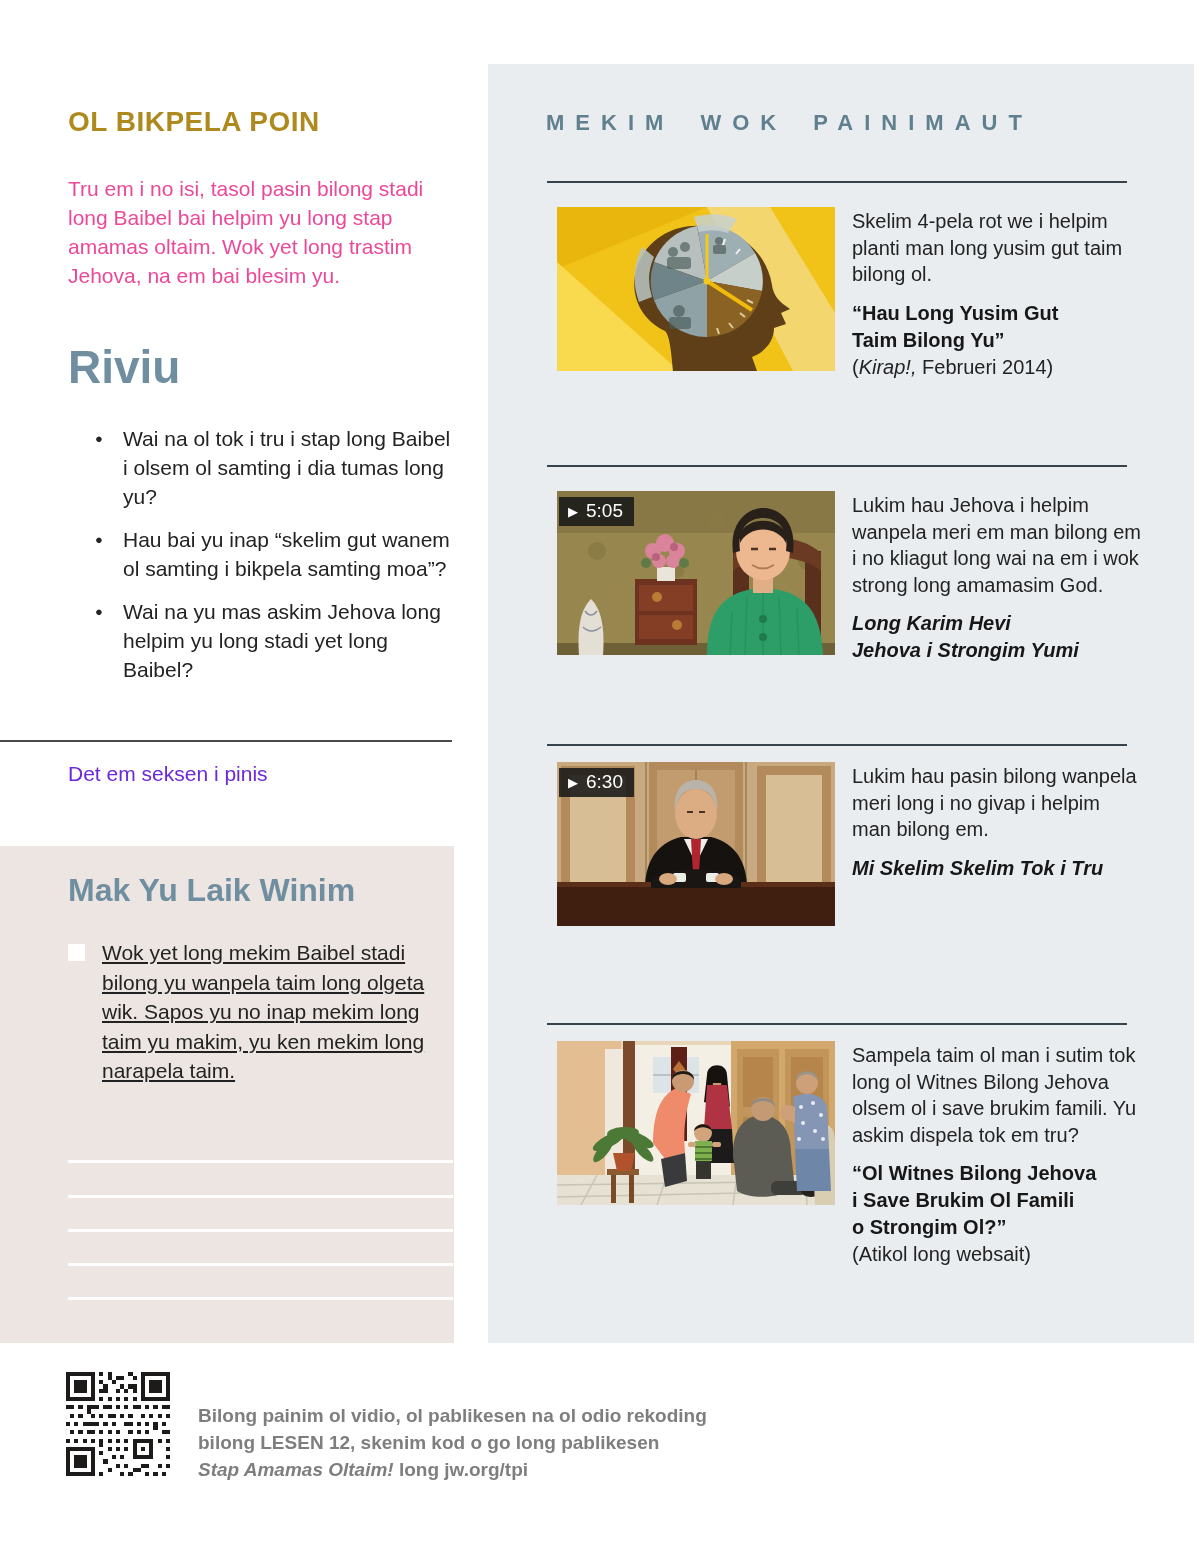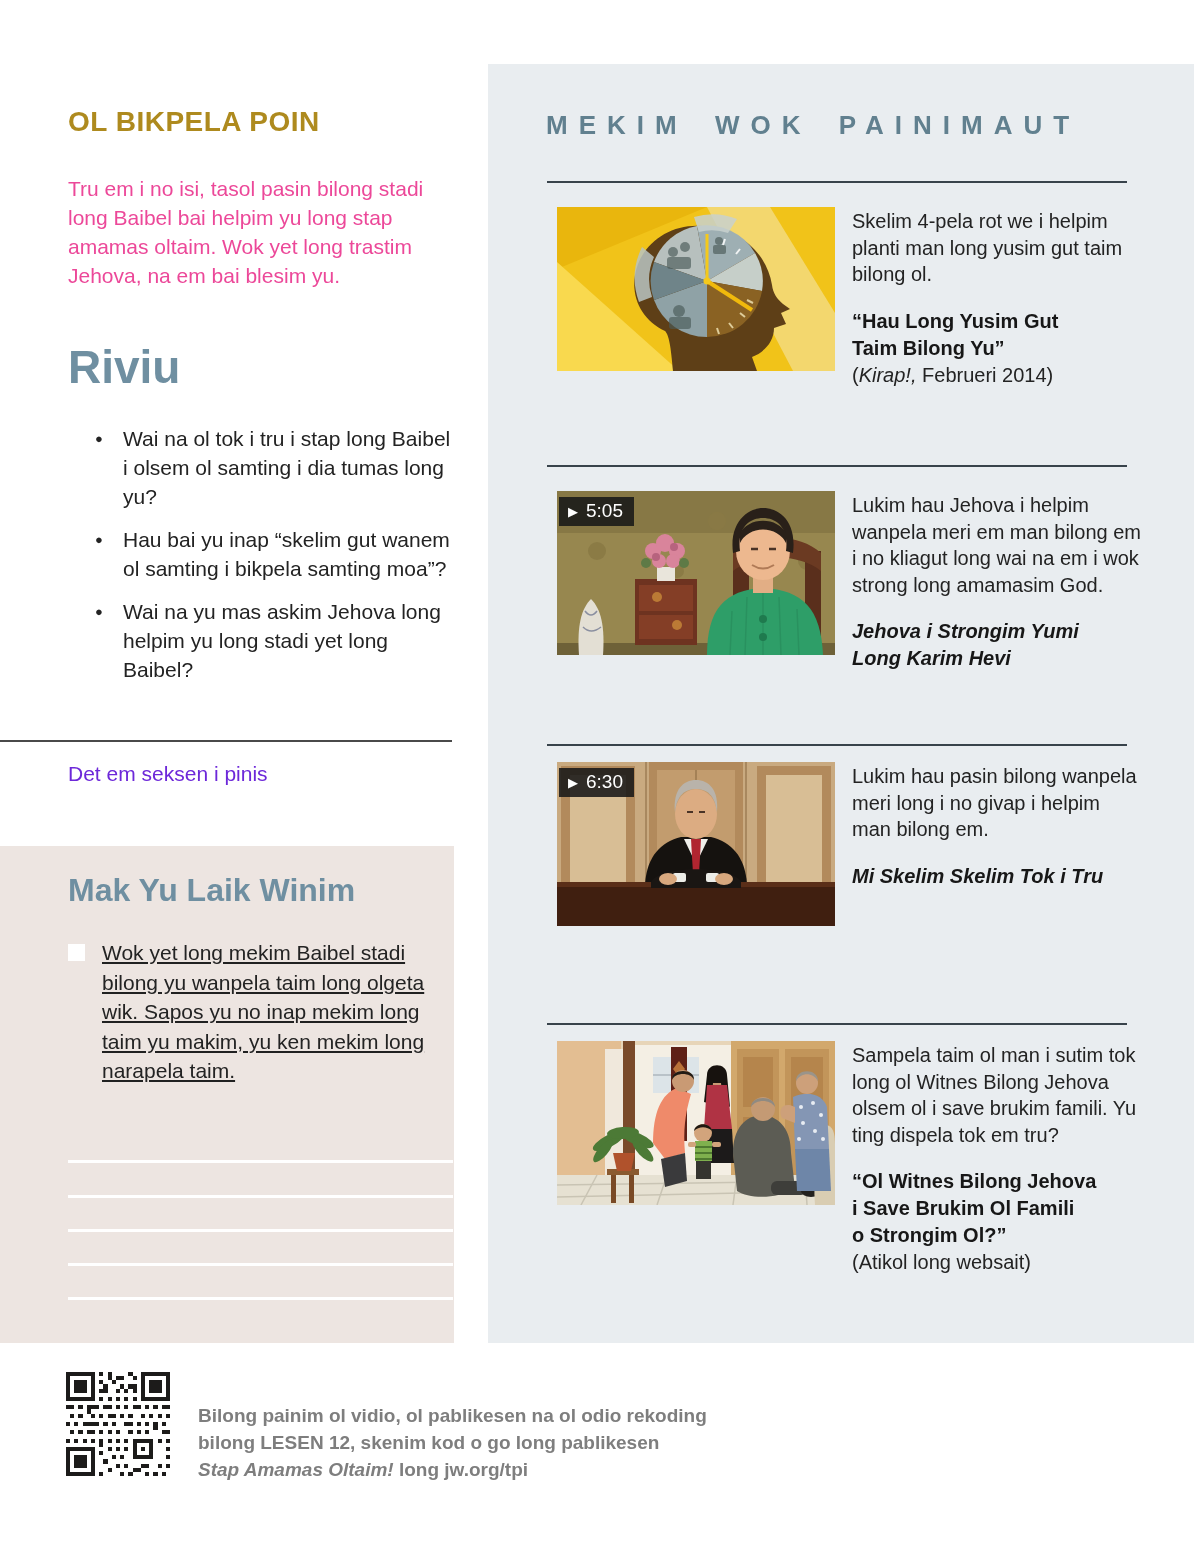--- a/index.html
+++ b/index.html
@@ -29,32 +29,32 @@
   .checkbox { flex:none; width:17px; height:17px; background:#ffffff; margin-top:6px; }
   .goal-text { width:346px; font-size:21px; line-height:29.5px; color:#232323; }
   .write-line { position:absolute; left:68px; width:385px; height:3px; background:#ffffff; }
 
   .qr { position:absolute; left:66px; top:1372px; width:104px; height:104px; }
   .qr svg { display:block; width:104px; height:104px; }
   .qr-caption { position:absolute; left:198px; top:1402px; font-size:19px; font-weight:bold; color:#7E7E7E; line-height:27px; }
 
   
   .right-panel { position:absolute; left:488px; top:64px; width:706px; height:1279px; background:#E9EDF0; }
-  .rp-heading { position:absolute; left:58px; top:46px; font-size:26px; font-weight:bold; letter-spacing:11px; word-spacing:9px; color:#61808F; white-space:nowrap; }
+  .rp-heading { position:absolute; left:58px; top:46px; font-size:22px; font-weight:bold; letter-spacing:11px; word-spacing:9px; color:#61808F; white-space:nowrap; }
   .rp-divider { position:absolute; left:59px; width:580px; height:2px; background:#38434B; }
   .rp-divider.d1 { top:117px; } .rp-divider.d2 { top:401px; } .rp-divider.d3 { top:680px; } .rp-divider.d4 { top:959px; }
   .rp-item { position:absolute; left:69px; width:642px; display:flex; gap:17px; }
   .rp-item.i1 { top:143px; } .rp-item.i2 { top:427px; } .rp-item.i3 { top:698px; } .rp-item.i4 { top:977px; }
   .thumb { position:relative; flex:none; width:278px; height:164px; overflow:hidden; background:#888; }
   .thumb svg { display:block; width:278px; height:164px; }
   .badge { position:absolute; left:2px; top:6px; background:rgba(24,24,24,0.88); color:#ffffff;
            display:flex; align-items:center; gap:8px; padding:3px 11px 4px 9px; font-size:19px; }
   .badge .tri { font-size:13px; line-height:1; }
   .item-text { width:292px; font-size:20px; line-height:26.5px; color:#232323; padding-top:1px; }
-  .item-title { margin-top:20px; font-weight:bold; line-height:27px; color:#171717; }
+  .item-title { margin-top:12px; font-weight:bold; line-height:27px; color:#171717; }
   .item-title.italic { font-style:italic; }
   .title-line { display:block; }
   .item-source { line-height:27px; }
 </style>
 </head>
 <body>
 
 <div class="page">
 
   <div class="left-col">
@@ -242,22 +242,22 @@
           <line x1="212" y1="58" x2="219" y2="58" stroke="#4A3326" stroke-width="2.5"></line>
         </svg>
         <div class="badge">
           <span class="tri">▶</span>
           <span>5:05</span>
         </div>
       </div>
       <div class="item-text">
         <p>Lukim hau Jehova i helpim wanpela meri em man bilong em i no kliagut long wai na em i wok strong long amamasim God.</p>
         <p class="item-title italic">
+          <span class="title-line">Long Karim Hevi</span>
           <span class="title-line">Jehova i Strongim Yumi</span>
-          <span class="title-line">Long Karim Hevi</span>
         </p>
       </div>
     </div>
 
     <div class="rp-item i3">
       <div class="thumb">
         <svg viewBox="0 0 278 164">
           <rect width="278" height="164" fill="#C9AA80"></rect>
           <g fill="#B28A5C">
             <rect x="4" y="4" width="74" height="134"></rect>
@@ -380,21 +380,21 @@
               <circle cx="266" cy="98" r="2"></circle>
               <circle cx="242" cy="98" r="2"></circle>
             </g>
           <path d="M238,108 L272,108 L274,150 L240,150 Z" fill="#6E86A8"></path>
           <circle cx="250" cy="42" r="11" fill="#CDA07A"></circle>
           <path d="M239,40 C239,27 261,27 261,40 C256,31 244,31 239,40 Z" fill="#9A948A"></path>
           <path d="M238,66 C227,60 220,68 225,77 L238,82 Z" fill="#CDA07A"></path>
         </svg>
       </div>
       <div class="item-text">
-        <p>Sampela taim ol man i sutim tok long ol Witnes Bilong Jehova olsem ol i save brukim famili. Yu ting dispela tok em tru?</p>
+        <p>Sampela taim ol man i sutim tok long ol Witnes Bilong Jehova olsem ol i save brukim famili. Yu askim dispela tok em tru?</p>
         <p class="item-title">
           <span class="title-line">“Ol Witnes Bilong Jehova</span>
           <span class="title-line">i Save Brukim Ol Famili</span>
           <span class="title-line">o Strongim Ol?”</span>
         </p>
         <p class="item-source">(Atikol long websait)</p>
       </div>
     </div>
   </div>
 

